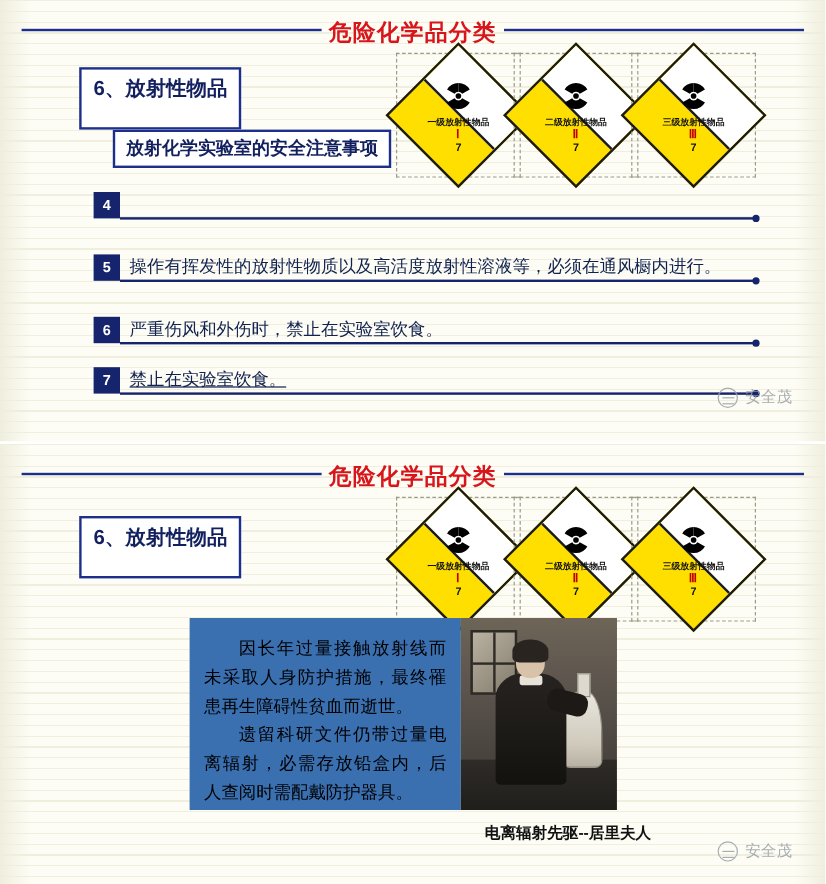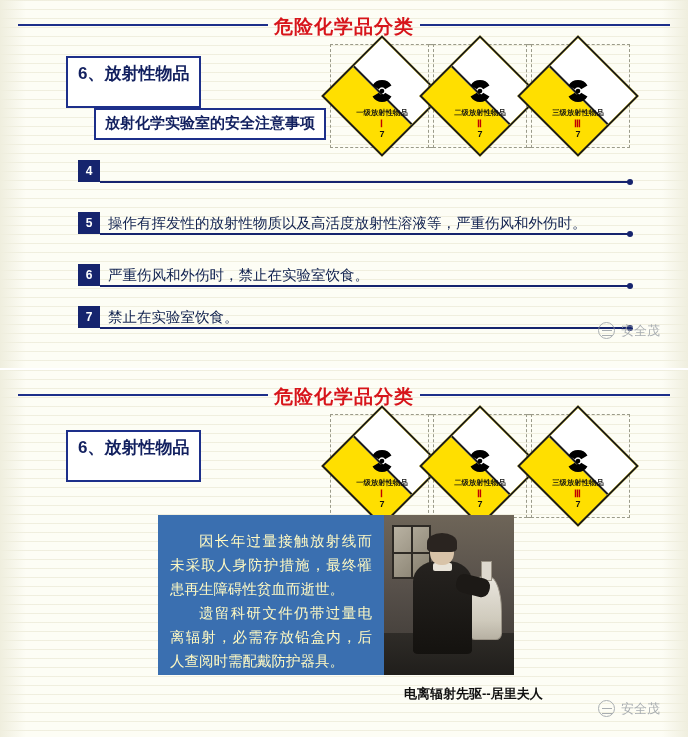--- a/index.html
+++ b/index.html
@@ -140,21 +140,20 @@
     background: #ffffff;
     border-bottom: 2px solid #1b1b1b;
   }
   .dcontent {
     position: absolute;
     left: 9px; top: 9px;
     width: 86px; height: 86px;
     display: flex;
     flex-direction: column;
     align-items: center;
-    justify-content: flex-end;
   }
   .trefoil { margin-top: 14px; }
   .dlabel {
     margin-top: 3px;
     font-size: 8px;
     color: #111;
     font-weight: bold;
     white-space: nowrap;
     transform: scale(0.92);
   }
@@ -170,21 +169,21 @@
     margin-top: 1px;
     font-size: 9px;
     color: #111;
     font-weight: bold;
   }
 
   
   .bluebox {
     position: absolute;
     background: #3a6fb0;
-    color: #fef9c3;
+    color: #000000;
     font-size: 14.5px;
     line-height: 24px;
     padding: 14px 12px 10px 12px;
     text-align: justify;
   }
   .bluebox p { margin: 0; text-indent: 2em; }
   .photo {
     position: absolute;
     background: #4a463f;
     overflow: hidden;
@@ -268,21 +267,21 @@
     color: #111111;
     font-size: 13px;
     font-weight: bold;
     margin-left: 36px;
   }
 
   
   .wm {
     position: absolute;
     display: flex;
-    align-items: flex-start;
+    align-items: flex-end;
     gap: 6px;
     color: #9aa0a6;
     font-size: 13px;
     opacity: 0.85;
   }
   .wm .wm-ic {
     width: 17px; height: 17px;
     border: 1.4px solid #9aa0a6;
     border-radius: 50%;
     position: relative;
@@ -380,31 +379,31 @@
     </div>
 
     <div class="bullets" style="left:78px; top:160px; width:554px;">
       <div class="brow" style="height:52px;">
         <div class="bnum">4</div>
         <div class="bline" style="top:21px;"></div>
       </div>
       <div class="brow" style="height:52px;">
         <div class="bnum">5</div>
         <div class="bline" style="top:21px;"></div>
-        <div class="btext" style="top:0;">操作有挥发性的放射性物质以及高活度放射性溶液等，严重伤风和外伤时。</div>
+        <div class="btext" style="top:0;">操作有挥发性的放射性物质以及高活度放射性溶液等，必须在通风橱内进行。</div>
       </div>
       <div class="brow" style="height:42px;">
         <div class="bnum">6</div>
         <div class="bline" style="top:21px;"></div>
         <div class="btext" style="top:0;">严重伤风和外伤时，禁止在实验室饮食。</div>
       </div>
       <div class="brow" style="height:42px;">
         <div class="bnum">7</div>
         <div class="bline" style="top:21px;"></div>
-        <div class="btext" style="top:0;">禁止在实验室饮食。</div>
+        <div class="btext" style="top:0;text-decoration:underline;">禁止在实验室饮食。</div>
       </div>
     </div>
 
     <div class="wm" style="right:28px; top:322px;">
       <span class="wm-ic"></span>
       <span>安全茂</span>
     </div>
   </div>
 
   <div class="gap"></div>

